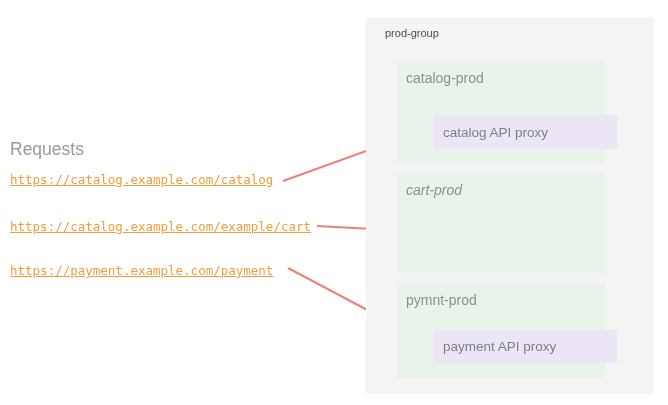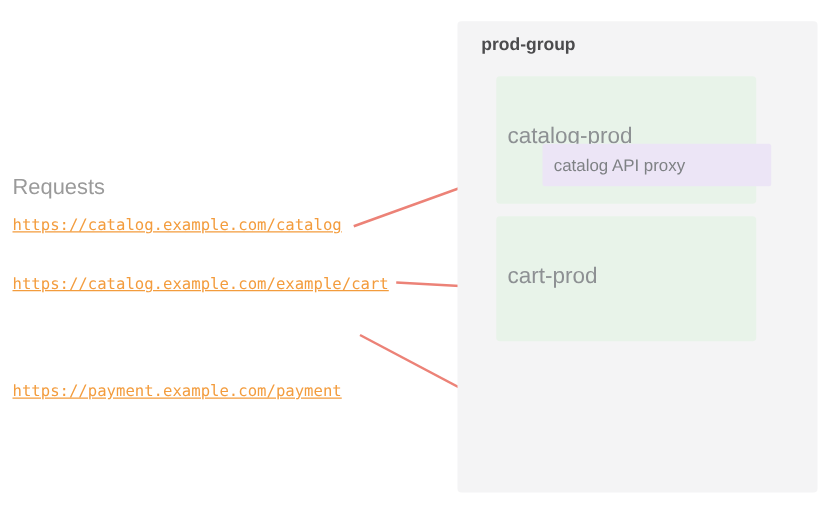--- a/index.html
+++ b/index.html
@@ -43,53 +43,52 @@
     position: absolute;
     left: 10px;
     font-family: "DejaVu Sans Mono", "Liberation Mono", monospace;
     font-size: 12.5px;
     color: var(--url-text);
     white-space: nowrap;
     text-decoration: underline;
   }
   .url-1 { top: 172px; }
   .url-2 { top: 219px; }
-  .url-3 { top: 263px; margin-top: 42px; }
+  .url-3 { top: 263px; }
 
   .group-box {
     position: absolute;
     left: 366px; top: 17px;
     width: 288px; height: 377px;
     background: var(--group-bg);
     border-radius: 3px;
   }
   .group-title {
     position: absolute;
     left: 19px; top: 10px;
-    font-size: 14px;
-    font-weight: bold;
+    font-size: 11px;
+    font-weight: normal;
     color: var(--group-title-text);
     text-align: center;
   }
   .env {
     position: absolute;
     left: 31px;
     width: 208px;
     background: var(--env-bg);
     border-radius: 3px;
   }
   .env-1 { top: 44px;  height: 102px; }
-  .env-2 { top: 156px; height: 100px; }
+  .env-2 { top: 156px; height: 100px; font-style: italic; }
   .env-3 { top: 266px; height: 95px;  }
   .env-label {
     position: absolute;
     left: 9px; top: 9px;
-    font-size: 18px;
+    font-size: 14px;
     color: var(--env-label-text);
-    margin-top: 28px;
   }
   .proxy {
     position: absolute;
     left: 37px;
     width: 183px;
     background: var(--proxy-bg);
     border-radius: 2px;
     display: flex;
     align-items: center;
     padding-left: 9px;
@@ -132,15 +131,21 @@
       <div class="env-label">catalog-prod</div>
       <div class="proxy proxy-1">
         <span class="proxy-label">catalog API proxy</span>
       </div>
     </div>
 
     <div class="env env-2">
       <div class="env-label">cart-prod</div>
     </div>
 
+    <div class="env env-3">
+      <div class="env-label">pymnt-prod</div>
+      <div class="proxy proxy-3">
+        <span class="proxy-label">payment API proxy</span>
+      </div>
+    </div>
   </div>
 
 </div>
 
 </body></html>

